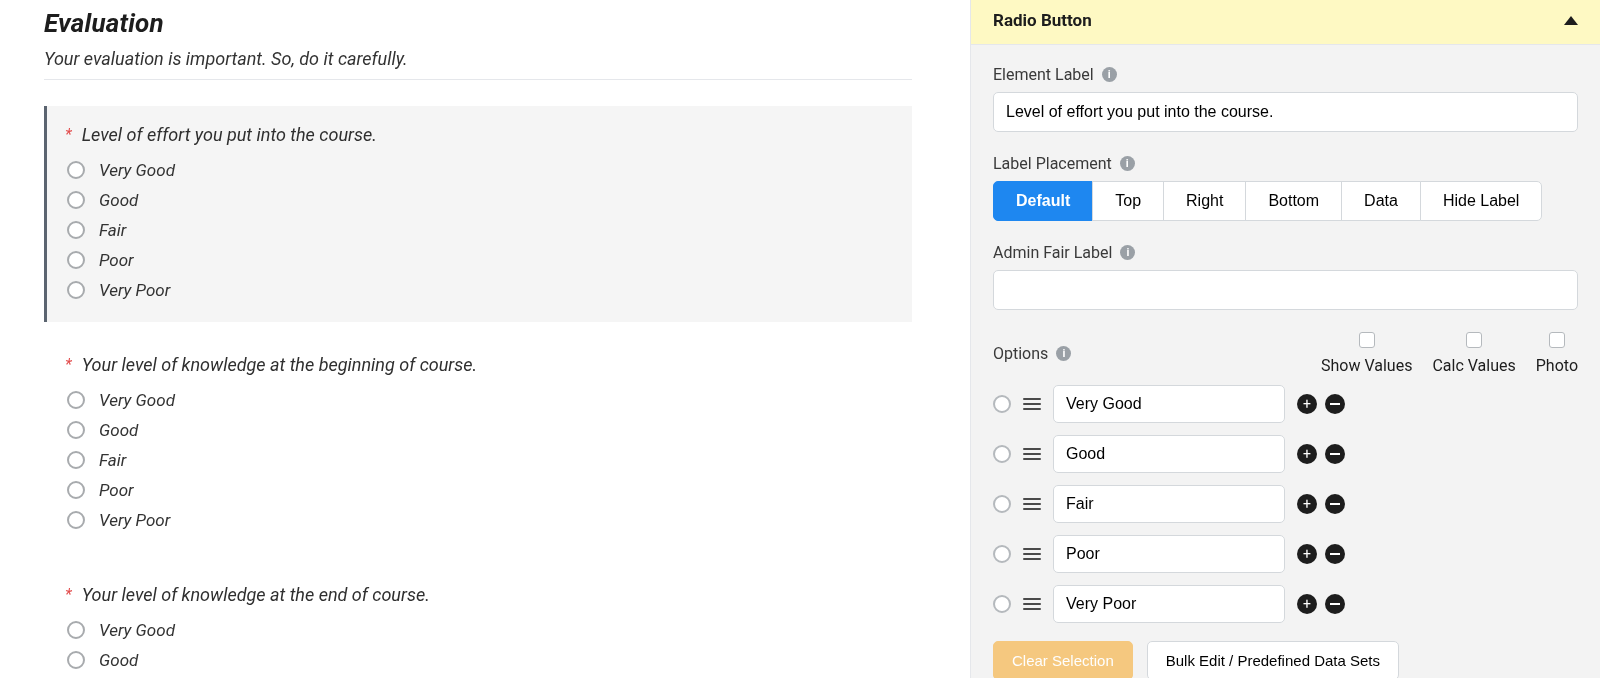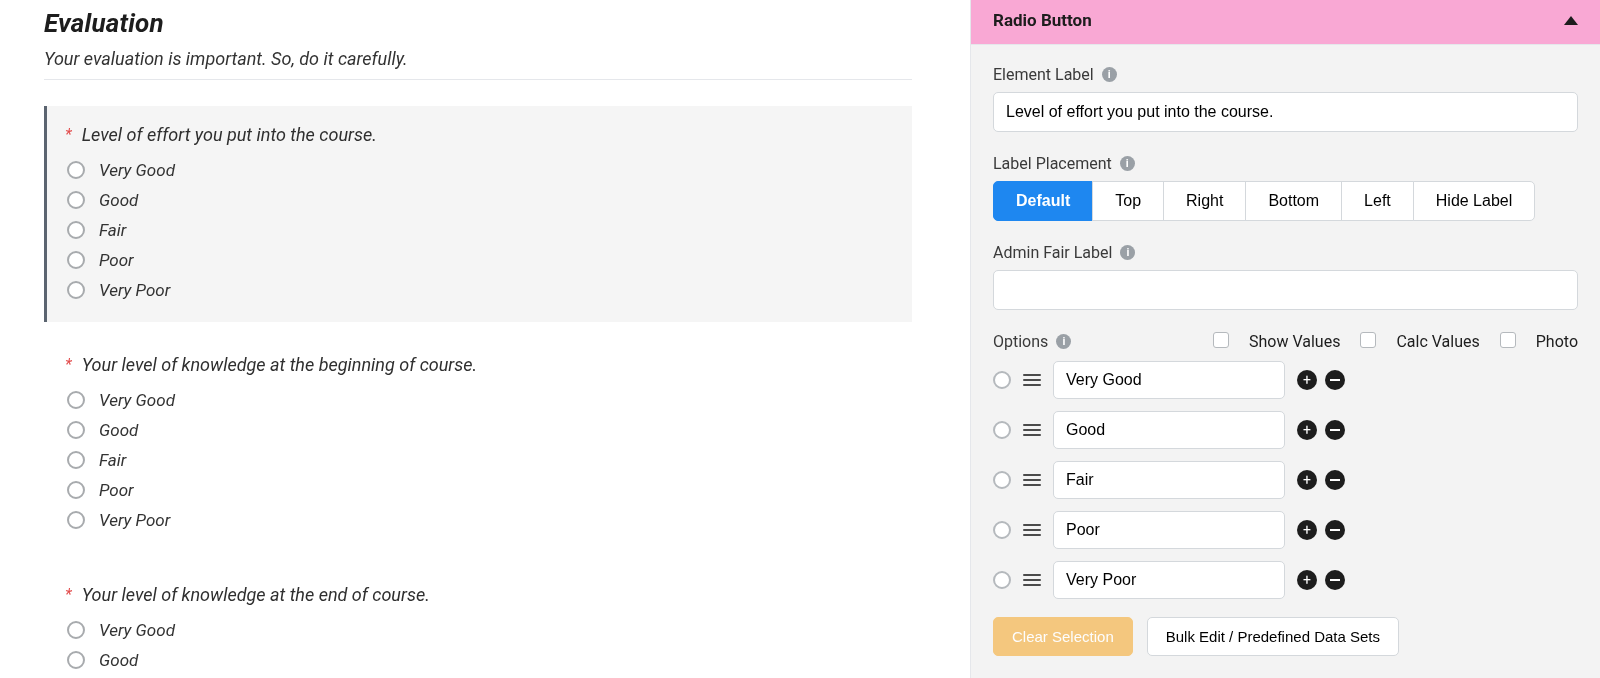--- a/index.html
+++ b/index.html
@@ -12,36 +12,36 @@
   .preview .divider { border:none; border-top:1px solid #e5e7eb; margin:8px 0 26px 0; }
   .question { padding:18px 14px 22px 18px; margin:0 0 14px 0; border-left:3px solid transparent; }
   .question.selected { background:#f5f5f5; border-left:3px solid #5b6470; }
   .q-label { font-size:18px; color:#2f2f2f; display:flex; gap:10px; margin-bottom:14px; }
   .q-required { color:#e24c4c; font-size:16px; line-height:22px; }
   .opts { display:flex; flex-direction:column; gap:10px; padding-left:2px; }
   .opt { display:flex; align-items:center; gap:14px; font-size:17px; color:#333; cursor:pointer; }
   .radio-circle { width:18px; height:18px; border:2px solid #a8abae; border-radius:50%; flex-shrink:0; background:#fff; }
   
   .sidebar { width:630px; background:#f3f3f3; border-left:1px solid #e5e7eb; display:flex; flex-direction:column; }
-  .panel-header { display:flex; justify-content:space-between; align-items:center; background:#f9a8d4; border-bottom:1px solid #e5e7eb; padding:10px 22px 14px 22px; }
+  .panel-header { display:flex; justify-content:space-between; align-items:center; background:#fef9c3; border-bottom:1px solid #e5e7eb; padding:10px 22px 14px 22px; }
   .panel-title { font-size:17px; font-weight:700; }
   .chevron-up { width:0; height:0; border-left:7px solid transparent; border-right:7px solid transparent; border-bottom:9px solid #1d1d1d; }
   .panel-body { padding:20px 22px; overflow-y:auto; }
   .field-row { margin-bottom:22px; }
   .field-label { font-size:16px; color:#3a3a3a; display:flex; align-items:center; gap:8px; margin-bottom:8px; }
   .info-dot { width:15px; height:15px; border-radius:50%; background:#9aa0a6; color:#fff; font-size:11px; display:flex; align-items:center; justify-content:center; font-weight:700; }
   .text-input { width:100%; height:40px; padding:8px 12px; font-size:16px; border:1px solid #d4d8dc; border-radius:5px; background:#fff; }
   .btn-group { display:flex; }
   .btn-group button { padding:10px 22px; font-size:16px; border:1px solid #d4d8dc; background:#fff; cursor:pointer; margin-left:-1px; }
   .btn-group button:first-child { border-top-left-radius:5px; border-bottom-left-radius:5px; margin-left:0; }
   .btn-group button:last-child { border-top-right-radius:5px; border-bottom-right-radius:5px; }
   .btn-group button.active { background:#1e87f0; color:#fff; border-color:#1e87f0; font-weight:700; }
   .options-header { display:flex; align-items:center; justify-content:space-between; margin-bottom:10px; }
   .checkboxes { display:flex; gap:20px; align-items:center; }
-  .chk { display:flex; align-items:flex-start; gap:20px; font-size:16px; color:#1d1d1d; cursor:pointer; }
+  .chk { display:flex; align-items:center; gap:8px; font-size:16px; color:#1d1d1d; cursor:pointer;flex-direction:column; }
   .chk-box { width:16px; height:16px; border:1px solid #b5b9bd; border-radius:3px; background:#fff; }
   .options-list { display:flex; flex-direction:column; gap:12px; }
   .option-row { display:flex; align-items:center; gap:12px; }
   .option-row .radio-circle { border-color:#b5b9bd; }
   .drag-handle { width:18px; display:flex; flex-direction:column; gap:3px; cursor:grab; }
   .drag-handle span { display:block; height:2px; background:#4a4a4a; border-radius:1px; }
   .option-row .text-input { flex:1; max-width:232px; height:38px; }
   .row-actions { display:flex; align-items:center; gap:8px; }
   .circle-btn { width:20px; height:20px; border-radius:50%; background:#1d1d1d; color:#fff; display:flex; align-items:center; justify-content:center; font-size:14px; cursor:pointer; line-height:1; }
   .circle-btn.minus::before { content:""; width:10px; height:2px; background:#fff; display:block; }
@@ -152,21 +152,21 @@
       <div class="field-row">
         <div class="field-label">
           <span>Label Placement</span>
           <span class="info-dot">i</span>
         </div>
         <div class="btn-group" id="placement-group">
             <button class="active">Default</button>
             <button>Top</button>
             <button>Right</button>
             <button>Bottom</button>
-            <button>Left</button>
+            <button>Data</button>
             <button>Hide Label</button>
           </div>
       </div>
 
       <div class="field-row">
         <div class="field-label">
           <span>Admin Fair Label</span>
           <span class="info-dot">i</span>
         </div>
         <input class="text-input" value="" style="">

